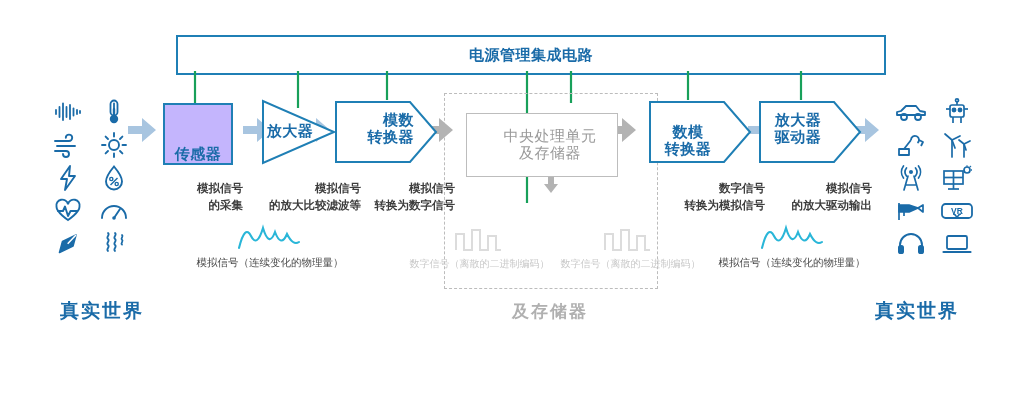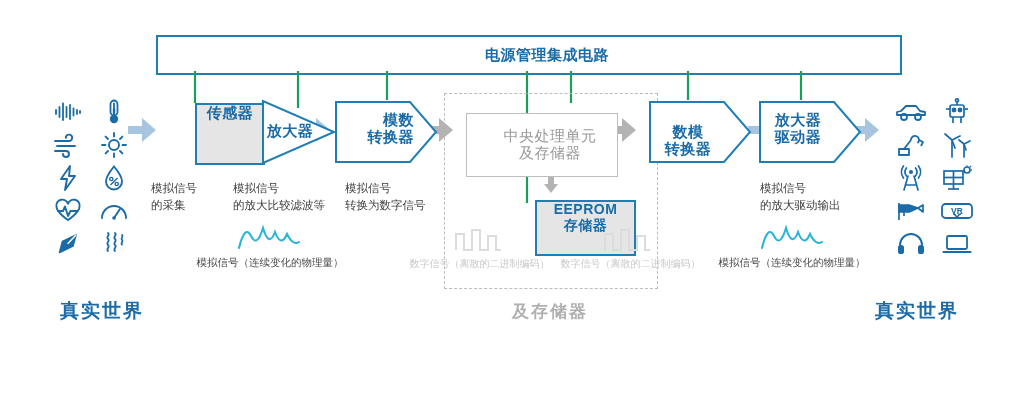--- a/index.html
+++ b/index.html
@@ -12,53 +12,53 @@
   #stage{position:relative;width:1035px;height:402px;}
   .abs{position:absolute;}
 
   
   .blk-label{
     color:#1a6ba8;font-weight:bold;font-size:15px;line-height:1.12;
     text-align:center;letter-spacing:.5px;
   }
   .blk-label.gray{color:#9a9a9a;font-weight:normal;}
   .cap{
-    color:#3d3d3d;font-size:11.5px;line-height:1.45;text-align:left;
-    font-weight:normal;white-space:pre-line;
+    color:#3d3d3d;font-size:11.5px;line-height:1.45;text-align:right;
+    font-weight:bold;white-space:pre-line;
   }
   .wavecap{color:#4a4a4a;font-size:10.5px;text-align:center;font-weight:normal;}
   .wavecap.gray{color:#c9c9c9;font-weight:normal;font-size:10px;}
   .world{color:#1a6ba8;font-weight:bold;font-size:19px;letter-spacing:2px;}
   .world.gray{color:#b0b0b0;font-size:17px;}
   #title{
     color:#1a6ba8;font-weight:bold;font-size:17px;letter-spacing:1px;
     width:100%;text-align:center;
   }
 
   
   .pmic{
     border:2px solid #1f7fb5;background:#fff;
     display:flex;align-items:center;justify-content:center;
   }
-  .rectblk{border:2px solid #1f7fb5;background:#e5e5e5;
-    display:flex;align-items:flex-start;justify-content:center;margin-left:32px;}
+  .rectblk{border:2px solid #1f7fb5;background:#c4b5fd;
+    display:flex;align-items:flex-end;justify-content:center;}
   .grayblk{border:1.6px solid #bdbdbd;background:#fff;
     display:flex;align-items:center;justify-content:center;}
   .dashzone{border:1.6px dashed #bcbcbc;background:transparent;}
 
   svg{display:block;overflow:visible;}
   .icon-grid{display:grid;grid-template-columns:repeat(2,46px);
     grid-auto-rows:33px;align-items:center;justify-items:center;}
 </style>
 </head>
 <body>
 
 <div id="stage">
 
-  <div class="abs pmic" style="left:156px;top:35px;width:706px;height:36px;padding-left:36px;">
+  <div class="abs pmic" style="left:176px;top:35px;width:706px;height:36px;">
     <span class="blk-label">电源管理集成电路</span>
   </div>
 
   <svg class="abs" style="left:0px;top:70px;width:1035px;height:45px;">
     <g stroke="#18a05a" stroke-width="2.2">
       <line x1="195" y1="1" x2="195" y2="33"></line>
       <line x1="298" y1="1" x2="298" y2="38"></line>
       <line x1="387" y1="1" x2="387" y2="30"></line>
       <line x1="527" y1="1" x2="527" y2="33"></line>
       <line x1="571" y1="1" x2="571" y2="33"></line>
@@ -279,43 +279,41 @@
     <polygon points="2,2 76,2 102,32 76,62 2,62" fill="#fff" stroke="#1f7fb5" stroke-width="2"></polygon>
   </svg>
   <div class="abs blk-label" style="left:334px;top:112px;width:80px;white-space:pre-line;text-align:right;">模数
 转换器</div>
 
   <div class="abs grayblk" style="left:466px;top:113px;width:134px;height:62px;padding-left:16px;">
     <span class="blk-label gray" style="white-space:pre-line;">中央处理单元
 及存储器</span>
   </div>
 
-  <div class="abs rectblk" style="left:503px;top:200px;width:97px;height:52px;">
-    <span class="blk-label" style="white-space:pre-line;font-size:14px;">EEPROM
-存储器</span>
-  </div>
 
   <svg class="abs" style="left:648px;top:100px;width:104px;height:64px;">
     <polygon points="2,2 76,2 102,32 76,62 2,62" fill="#fff" stroke="#1f7fb5" stroke-width="2"></polygon>
   </svg>
   <div class="abs blk-label" style="left:648px;top:124px;width:80px;white-space:pre-line;">数模
 转换器</div>
 
   <svg class="abs" style="left:758px;top:100px;width:104px;height:64px;">
     <polygon points="2,2 76,2 102,32 76,62 2,62" fill="#fff" stroke="#1f7fb5" stroke-width="2"></polygon>
   </svg>
   <div class="abs blk-label" style="left:758px;top:112px;width:80px;white-space:pre-line;">放大器
 驱动器</div>
 
   <div class="abs cap" style="left:151px;top:180px;width:92px;">模拟信号
 的采集</div>
   <div class="abs cap" style="left:233px;top:180px;width:128px;">模拟信号
 的放大比较滤波等</div>
   <div class="abs cap" style="left:345px;top:180px;width:110px;">模拟信号
 转换为数字信号</div>
+  <div class="abs cap" style="left:655px;top:180px;width:110px;">数字信号
+转换为模拟信号</div>
   <div class="abs cap" style="left:760px;top:180px;width:112px;">模拟信号
 的放大驱动输出</div>
 
   <svg class="abs" style="left:237px;top:222px;width:66px;height:30px;">
     <path d="M2 26 Q8 2 14 14 Q20 26 26 6 Q32 26 38 10 Q44 26 50 12 Q56 24 62 20" fill="none" stroke="#29b6d8" stroke-width="2.1" stroke-linecap="round"></path>
   </svg>
   <div class="abs wavecap" style="left:170px;top:256px;width:200px;">模拟信号（连续变化的物理量）</div>
 
   <svg class="abs" style="left:760px;top:222px;width:66px;height:30px;">
     <path d="M2 26 Q8 2 14 14 Q20 26 26 6 Q32 26 38 10 Q44 26 50 12 Q56 24 62 20" fill="none" stroke="#29b6d8" stroke-width="2.1" stroke-linecap="round"></path>

